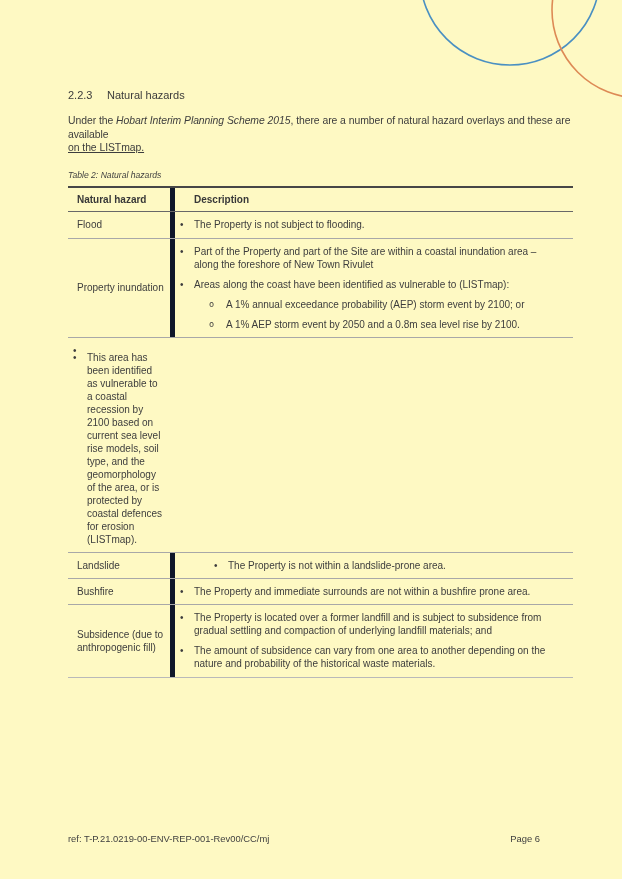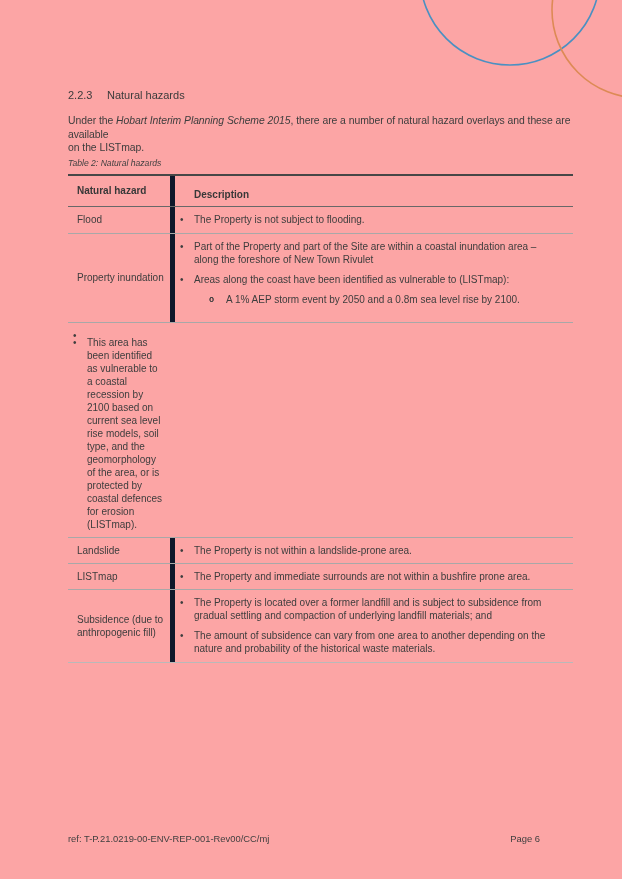--- a/index.html
+++ b/index.html
@@ -1,57 +1,57 @@
 <!DOCTYPE html>
 <html><head>
 <meta charset="utf-8">
 <style>
   * { margin:0; padding:0; box-sizing:border-box; }
   html,body { background:#e9e9e9; }
   body { width:622px; height:879px; margin:0 auto; position:relative;
          font-family:"Liberation Sans","DejaVu Sans",sans-serif; color:#3d3d3d; }
-  .page { position:absolute; inset:0; background:#fca5a5; overflow:hidden; }
+  .page { position:absolute; inset:0; background:#fef9c3; overflow:hidden; }
 
   
   .decor { position:absolute; top:0; right:0; width:622px; height:140px; pointer-events:none; }
 
   
   .content { position:absolute; left:68px; top:89px; width:505px; }
 
   .heading { font-size:11px; line-height:13px; color:#3b3b3b; }
   .heading .num { display:inline-block; width:39px; }
 
   .para { margin-top:12px; font-size:10.4px; line-height:13.5px; letter-spacing:-0.05px; }
-  .para .line2 { display:block; }
+  .para .line2 { display:block;text-decoration:underline; }
   .italic { font-style:italic; }
 
   .para2 { margin-top:13px; font-size:10.4px; line-height:13.5px; letter-spacing:-0.05px; }
 
-  .caption { margin-top:3px; font-size:8.6px; line-height:11px; font-style:italic; color:#3f3f3f; }
+  .caption { margin-top:15px; font-size:8.6px; line-height:11px; font-style:italic; color:#3f3f3f; }
 
   
   .ntable { margin-top:5px; width:505px;
             border-top:2px solid #474747; border-bottom:1px solid #b9b9b9;
             font-size:10px; line-height:13px; }
   .trow { display:grid; grid-template-columns:107px 398px; border-bottom:1px solid #a8a8a8; }
   .trow:last-child { border-bottom:none; }
   .trow.r-head { border-bottom:1px solid #686868; }
 
   .hcell { border-right:5px solid #0f172a; padding:5px 4px 5px 9px;
            display:flex; align-items:center; }
   .dcell { padding:6px 10px 0 19px; }
 
   .r-head .hcell, .r-head .dcell { font-weight:bold; color:#383838; align-items:center; }
   .r-head { min-height:24px; }
-  .r-head .dcell { padding-top:12px; padding-bottom:5px; display:flex; align-items:center; }
+  .r-head .dcell { padding-top:5px; padding-bottom:5px; display:flex; align-items:center; }
 
   .r-flood { min-height:27px; }
   .r-ci    { min-height:89px; }
   .r-ce    { min-height:83px; }
-  .r-ls    { min-height:24px; }
+  .r-ls    { min-height:24px;gap:34px; }
   .r-bf    { min-height:24px; }
   .r-sub   { min-height:72px; }
 
   .bli { position:relative; margin-bottom:7px; }
   .bli:last-child { margin-bottom:6px; }
   .bli .mk { position:absolute; left:-14px; top:0; font-size:10px; }
   .bli.l2 { margin-left:32px; }
   .bli.l2 .mk { left:-17px; top:0.5px; font-family:"DejaVu Sans Mono",monospace; font-size:8.5px; }
 
   
@@ -106,20 +106,21 @@
           <div class="bli l1">
             <span class="mk">•</span>
             <span>Part of the Property and part of the Site are within a coastal inundation area – along the foreshore of New Town Rivulet</span>
           </div>
           <div class="bli l1">
             <span class="mk">•</span>
             <span>Areas along the coast have been identified as vulnerable to (LISTmap):</span>
           </div>
           <div class="bli l2">
             <span class="mk">o</span>
+            <span>A 1% annual exceedance probability (AEP) storm event by 2100; or</span>
           </div>
           <div class="bli l2">
             <span class="mk">o</span>
             <span>A 1% AEP storm event by 2050 and a 0.8m sea level rise by 2100.</span>
           </div>
         </div>
       </div>
 
       <div class="trow r-ce">
         <div class="dcell">
@@ -137,21 +138,21 @@
         <div class="hcell">Landslide</div>
         <div class="dcell">
           <div class="bli l1">
             <span class="mk">•</span>
             <span>The Property is not within a landslide-prone area.</span>
           </div>
         </div>
       </div>
 
       <div class="trow r-bf">
-        <div class="hcell">LISTmap</div>
+        <div class="hcell">Bushfire</div>
         <div class="dcell">
           <div class="bli l1">
             <span class="mk">•</span>
             <span>The Property and immediate surrounds are not within a bushfire prone area.</span>
           </div>
         </div>
       </div>
 
       <div class="trow r-sub">
         <div class="hcell">Subsidence (due to anthropogenic fill)</div>

